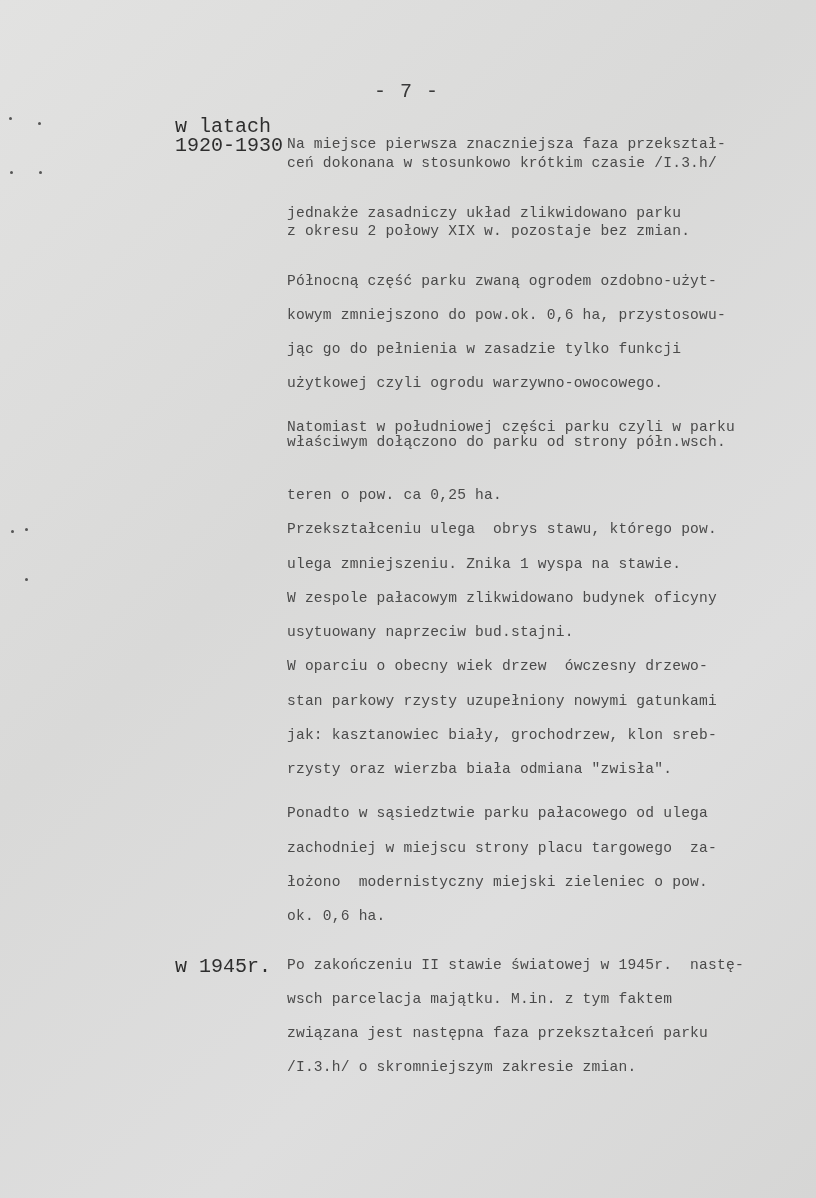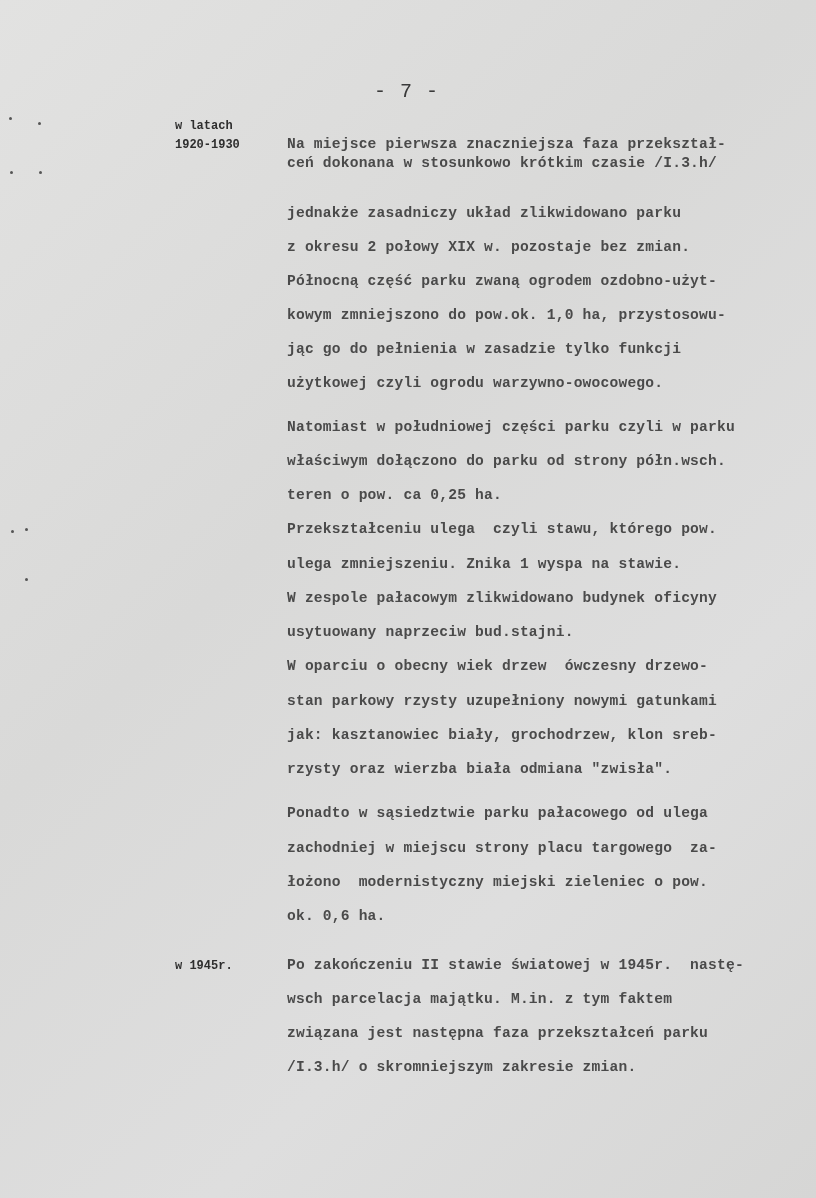--- a/index.html
+++ b/index.html
@@ -11,26 +11,26 @@
   .page {
     position: relative; width: 816px; height: 1198px;
     background: linear-gradient(135deg, #e2e2e1 0%, #d9d9d8 40%, #dedede 70%, #d6d6d5 100%);
   }
   .page-number {
     position: absolute; left: 374px; top: 80px;
     font-size: 20px; color: #3a3a3a; letter-spacing: 1px;
   }
   .margin-label {
     position: absolute; left: 175px;
-    font-size: 12px; color: #2e2e2e; line-height: 19px; font-weight: bold;
+    font-size: 20px; color: #2e2e2e; line-height: 19px; font-weight: normal;
   }
   .line {
     position: absolute; left: 287px;
     font-size: 14.6px; color: #4a4a4a; white-space: pre;
-    font-weight: bold; letter-spacing: 0.2px;
+    font-weight: normal; letter-spacing: 0.2px;
   }
   .dot { position: absolute; width: 3px; height: 3px; border-radius: 50%; background: #555; }
 </style>
 </head>
 <body>
 
 <div class="page">
   <div class="dot" style="left:9px;top:117px"></div>
   <div class="dot" style="left:38px;top:122px"></div>
   <div class="dot" style="left:10px;top:171px"></div>
@@ -43,29 +43,29 @@
 
   <div class="margin-label" style="top:117px">
     <div>w latach</div>
     <div>1920-1930</div>
   </div>
 
   <div>
     <div class="line" style="top:136px">Na miejsce pierwsza znaczniejsza faza przekształ-</div>
     <div class="line" style="top:155px">ceń dokonana w stosunkowo krótkim czasie /I.3.h/</div>
     <div class="line" style="top:205px">jednakże zasadniczy układ zlikwidowano parku</div>
-    <div class="line" style="top:239px">z okresu 2 połowy XIX w. pozostaje bez zmian.</div>
+    <div class="line" style="top:223px">z okresu 2 połowy XIX w. pozostaje bez zmian.</div>
     <div class="line" style="top:273px">Północną część parku zwaną ogrodem ozdobno-użyt-</div>
-    <div class="line" style="top:307px">kowym zmniejszono do pow.ok. 1,0 ha, przystosowu-</div>
+    <div class="line" style="top:307px">kowym zmniejszono do pow.ok. 0,6 ha, przystosowu-</div>
     <div class="line" style="top:341px">jąc go do pełnienia w zasadzie tylko funkcji</div>
     <div class="line" style="top:375px">użytkowej czyli ogrodu warzywno-owocowego.</div>
     <div class="line" style="top:419px">Natomiast w południowej części parku czyli w parku</div>
-    <div class="line" style="top:453px">właściwym dołączono do parku od strony półn.wsch.</div>
+    <div class="line" style="top:434px">właściwym dołączono do parku od strony półn.wsch.</div>
     <div class="line" style="top:487px">teren o pow. ca 0,25 ha.</div>
-    <div class="line" style="top:521px">Przekształceniu ulega  czyli stawu, którego pow.</div>
+    <div class="line" style="top:521px">Przekształceniu ulega  obrys stawu, którego pow.</div>
     <div class="line" style="top:556px">ulega zmniejszeniu. Znika 1 wyspa na stawie.</div>
     <div class="line" style="top:590px">W zespole pałacowym zlikwidowano budynek oficyny</div>
     <div class="line" style="top:624px">usytuowany naprzeciw bud.stajni.</div>
     <div class="line" style="top:658px">W oparciu o obecny wiek drzew  ówczesny drzewo-</div>
     <div class="line" style="top:693px">stan parkowy rzysty uzupełniony nowymi gatunkami</div>
     <div class="line" style="top:727px">jak: kasztanowiec biały, grochodrzew, klon sreb-</div>
     <div class="line" style="top:761px">rzysty oraz wierzba biała odmiana "zwisła".</div>
     <div class="line" style="top:805px">Ponadto w sąsiedztwie parku pałacowego od ulega</div>
     <div class="line" style="top:840px">zachodniej w miejscu strony placu targowego  za-</div>
     <div class="line" style="top:874px">łożono  modernistyczny miejski zieleniec o pow.</div>

